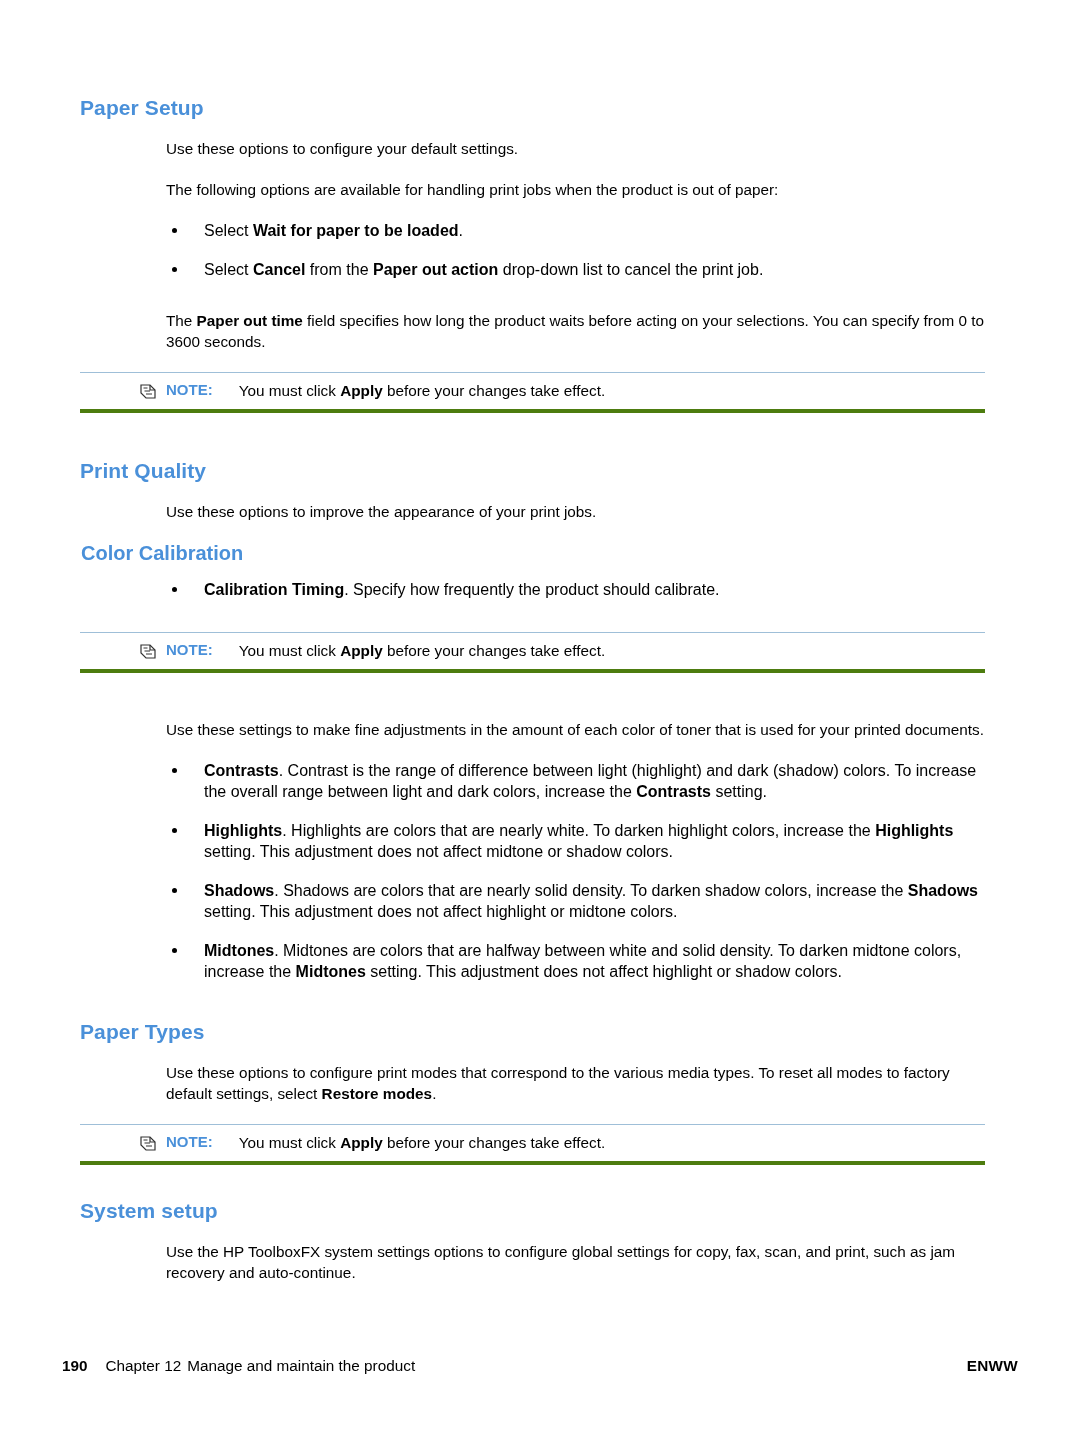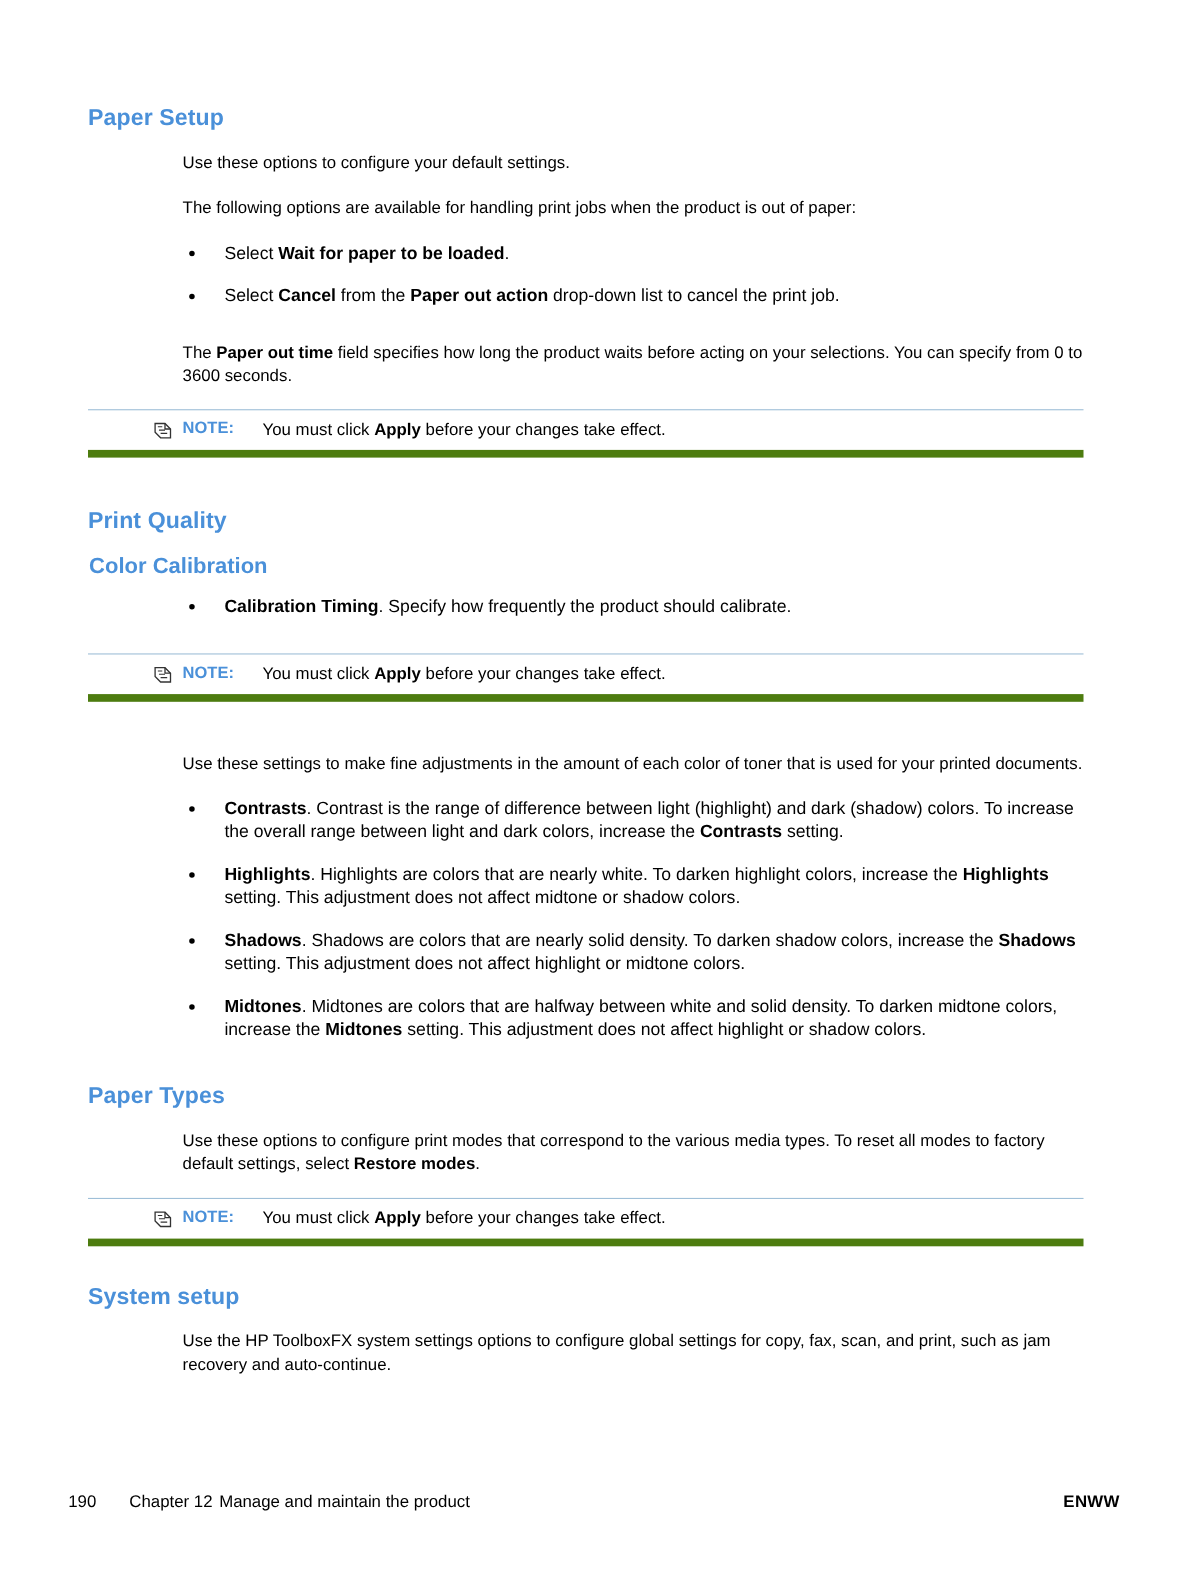--- a/index.html
+++ b/index.html
@@ -70,21 +70,21 @@
     top: 8px;
     width: 5px;
     height: 5px;
     border-radius: 50%;
     background: #000;
   }
   b { font-weight: bold; }
   .note-box {
     position: relative;
     border-top: 1px solid #9fbfd8;
-    border-bottom: 7px solid #4d7c0f;
+    border-bottom: 4px solid #4d7c0f;
     margin: 10px 0 20px 0;
     padding: 8px 0 8px 0;
   }
   .note-inner {
     display: flex;
     align-items: flex-start;
     padding-left: 58px;
   }
   .note-icon {
     width: 20px;
@@ -117,22 +117,22 @@
     font-size: 15.3px;
     display: flex;
     justify-content: space-between;
     align-items: baseline;
   }
   .footer-left {
     display: flex;
     align-items: baseline;
   }
   .footer-page {
-    font-weight: normal;
-    margin-right: 30px;
+    font-weight: bold;
+    margin-right: 18px;
     text-align: right;
   }
   .footer-chapter {
     margin-right: 6px;
   }
   .footer-right {
     font-weight: bold;
     letter-spacing: 0.3px;
   }
   .sec-gap { height: 26px; }
@@ -179,20 +179,21 @@
         </span>
         <span class="note-label">NOTE:</span>
         <span class="note-text"><span>You must click </span><b>Apply</b><span> before your changes take effect.</span></span>
       </div>
     </div>
 
     <div class="sec-gap"></div>
 
     <h2 class="section-title">Print Quality</h2>
 
+    <p class="body-text">Use these options to improve the appearance of your print jobs.</p>
 
     <h3 class="sub-title">Color Calibration</h3>
 
     <ul class="bullet-list">
       <li class="bullet-item">
         <span class="bullet-dot"></span>
         <b>Calibration Timing</b><span>. Specify how frequently the product should calibrate.</span>
       </li>
     </ul>
 

